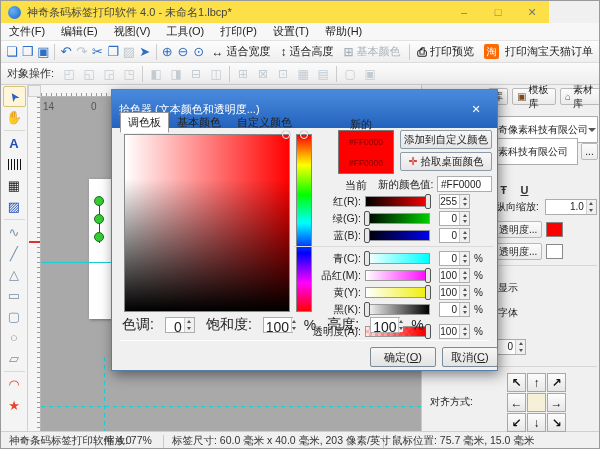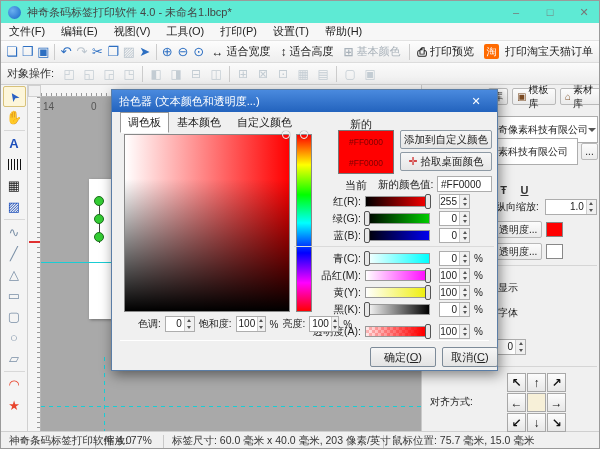--- a/index.html
+++ b/index.html
@@ -1,21 +1,21 @@
 <!DOCTYPE html>
 <html><head>
 <meta charset="utf-8">
 <style>
   * { box-sizing: border-box; margin: 0; padding: 0; }
   html,body { width:600px; height:449px; }
   body { font-family:"Liberation Sans","DejaVu Sans",sans-serif; font-size:11px; color:#222; background:#fff; }
   #app { position:relative; width:600px; height:449px; overflow:hidden; border:1px solid #9a9a9a; background:#f0f0f0; }
 
   
-  #titlebar { position:absolute; left:0; top:0; width:600px; height:22px; background:#5eead4; display:flex; align-items:center; }
+  #titlebar { position:absolute; left:0; top:0; width:548px; height:22px; background:#fde047; display:flex; align-items:center; }
   .appico { width:13px; height:13px; border-radius:50%; background:radial-gradient(circle at 35% 35%, #6ab0f0, #1565c8); margin:0 6px 0 7px; }
   #titlebar .title { flex:1; font-size:11px; color:#444; }
   .wctl { width:34px; height:22px; display:flex; align-items:center; justify-content:center; color:#777; font-size:11px; }
 
   
   #menubar { position:absolute; left:0; top:22px; width:600px; height:18px; background:#f7f7f7; border-bottom:1px solid #e3e3e3; display:flex; align-items:center; }
   .mitem { padding:0 8px; font-size:11px; color:#222; }
 
   
   #tb1 { position:absolute; left:0; top:40px; width:600px; height:22px; background:linear-gradient(#fdfdfd,#eeeeee); border-bottom:1px solid #dcdcdc; display:flex; align-items:center; padding:0 3px; }
@@ -79,21 +79,21 @@
   .sw.white { background:#ffffff; }
   .stylebtn { width:15px; height:14px; display:flex; align-items:center; justify-content:center; font-size:11px; color:#333; font-weight:bold; }
   .stylebtn.und { text-decoration:underline; }
   .phr { position:absolute; left:74px; right:4px; height:1px; background:#d5d5d5; }
   .agrid { position:absolute; left:85px; top:288px; display:grid; grid-template-columns:repeat(3,19px); grid-template-rows:repeat(3,19px); gap:1px; }
   .acell { border:1px solid #a8a8a8; background:linear-gradient(#fcfcfc,#e7e7e7); display:flex; align-items:center; justify-content:center; font-size:12px; font-weight:bold; color:#111; }
   .acell.blank { background:#f7f0d8; }
 
   
   #dialog { position:absolute; left:110px; top:4px; width:387px; height:282px; background:#f0f0f0; border:1px solid #5a7da6; box-shadow:2px 4px 12px rgba(0,0,0,.45); z-index:10; }
-  #dtitle { position:absolute; left:0; top:0; width:100%; height:22px; background:linear-gradient(#4a8ade,#2363bd); color:#fff; display:flex; align-items:center; padding:0 7px; font-size:11px; }
+  #dtitle { position:absolute; left:0; top:0; width:100%; height:38px; background:linear-gradient(#4a8ade,#2363bd); color:#fff; display:flex; align-items:center; padding:0 7px; font-size:11px; }
   #dtitle .dclose { margin-left:auto; width:28px; text-align:center; font-size:11px; }
   .dtabs { position:absolute; left:8px; top:26px; display:flex; align-items:flex-end; height:17px; }
   .dtab { padding:2px 7px; font-size:11px; color:#222; border:1px solid transparent; }
   .dtab.active { background:#fff; border:1px solid #999; border-bottom:1px solid #fff; }
   .gsquare { position:absolute; left:12px; top:44px; width:166px; height:178px; border:1px solid #888;
              background-image:linear-gradient(to top,#000, rgba(0,0,0,0) 75%), linear-gradient(to right,#fff,#f00); }
   .gmark { position:absolute; width:8px; height:8px; border:1.5px solid #f2f2f2; border-radius:50%; box-shadow:0 0 1px #333; }
   .hbar { position:absolute; left:184px; top:44px; width:16px; height:178px; border:1px solid #888;
           background:linear-gradient(to bottom,#f00,#ff0 17%,#0f0 34%,#0ff 50%,#00f 67%,#f0f 84%,#f00); }
   .dlabel { position:absolute; font-size:11px; color:#222; }
@@ -116,21 +116,21 @@
             background-image:linear-gradient(to right, rgba(255,0,0,.08), #f00 90%),
               linear-gradient(45deg,#fbc6c6 25%,transparent 25%,transparent 75%,#fbc6c6 75%),
               linear-gradient(45deg,#fbc6c6 25%,transparent 25%,transparent 75%,#fbc6c6 75%);
             background-size:100% 100%,6px 6px,6px 6px; background-position:0 0,0 0,3px 3px; }
   .thumb { position:absolute; top:-3px; width:6px; height:15px; background:#e8e8e8; border:1px solid #555; border-radius:2px; }
   .pos0 { left:-2px; } .pos100 { right:-2px; }
   .sspin { margin-left:9px; width:31px; height:15px; background:#fff; border:1px solid #adadad; display:flex; align-items:stretch; font-size:10px; }
   .sspin .v { flex:1; text-align:right; padding:1px 2px 0 0; }
   .sunit { margin-left:4px; font-size:10px; }
   .ssep { position:absolute; left:182px; width:200px; height:1px; background:#dadada; }
-  .hsbrow { position:absolute; left:10px; top:226px; display:flex; align-items:center; gap:4px; font-size:10px;margin-left:16px; }
+  .hsbrow { position:absolute; left:10px; top:226px; display:flex; align-items:center; gap:11px; font-size:14px; }
   .hsbrow .pspin { width:30px; }
   .dhr { position:absolute; left:8px; right:8px; top:250px; height:1px; background:#d8d8d8; border-bottom:1px solid #fff; }
   .dokbtn { position:absolute; top:257px; height:20px; border:1px solid #7d8b99; border-radius:2px; background:linear-gradient(#f6f6f6,#e3e3e3); display:flex; align-items:center; justify-content:center; font-size:11px; }
   .ukey { text-decoration:underline; }
 
   
   #statusbar { position:absolute; left:0; top:430px; width:600px; height:19px; background:#f0f0f0; border-top:1px solid #cfcfcf; display:flex; align-items:center; font-size:10.5px; color:#333; }
   .sseg { padding:0 8px; border-right:1px solid #c8c8c8; height:13px; display:flex; align-items:center; white-space:nowrap; }
   .sseg:last-child { border-right:none; }
 </style>

